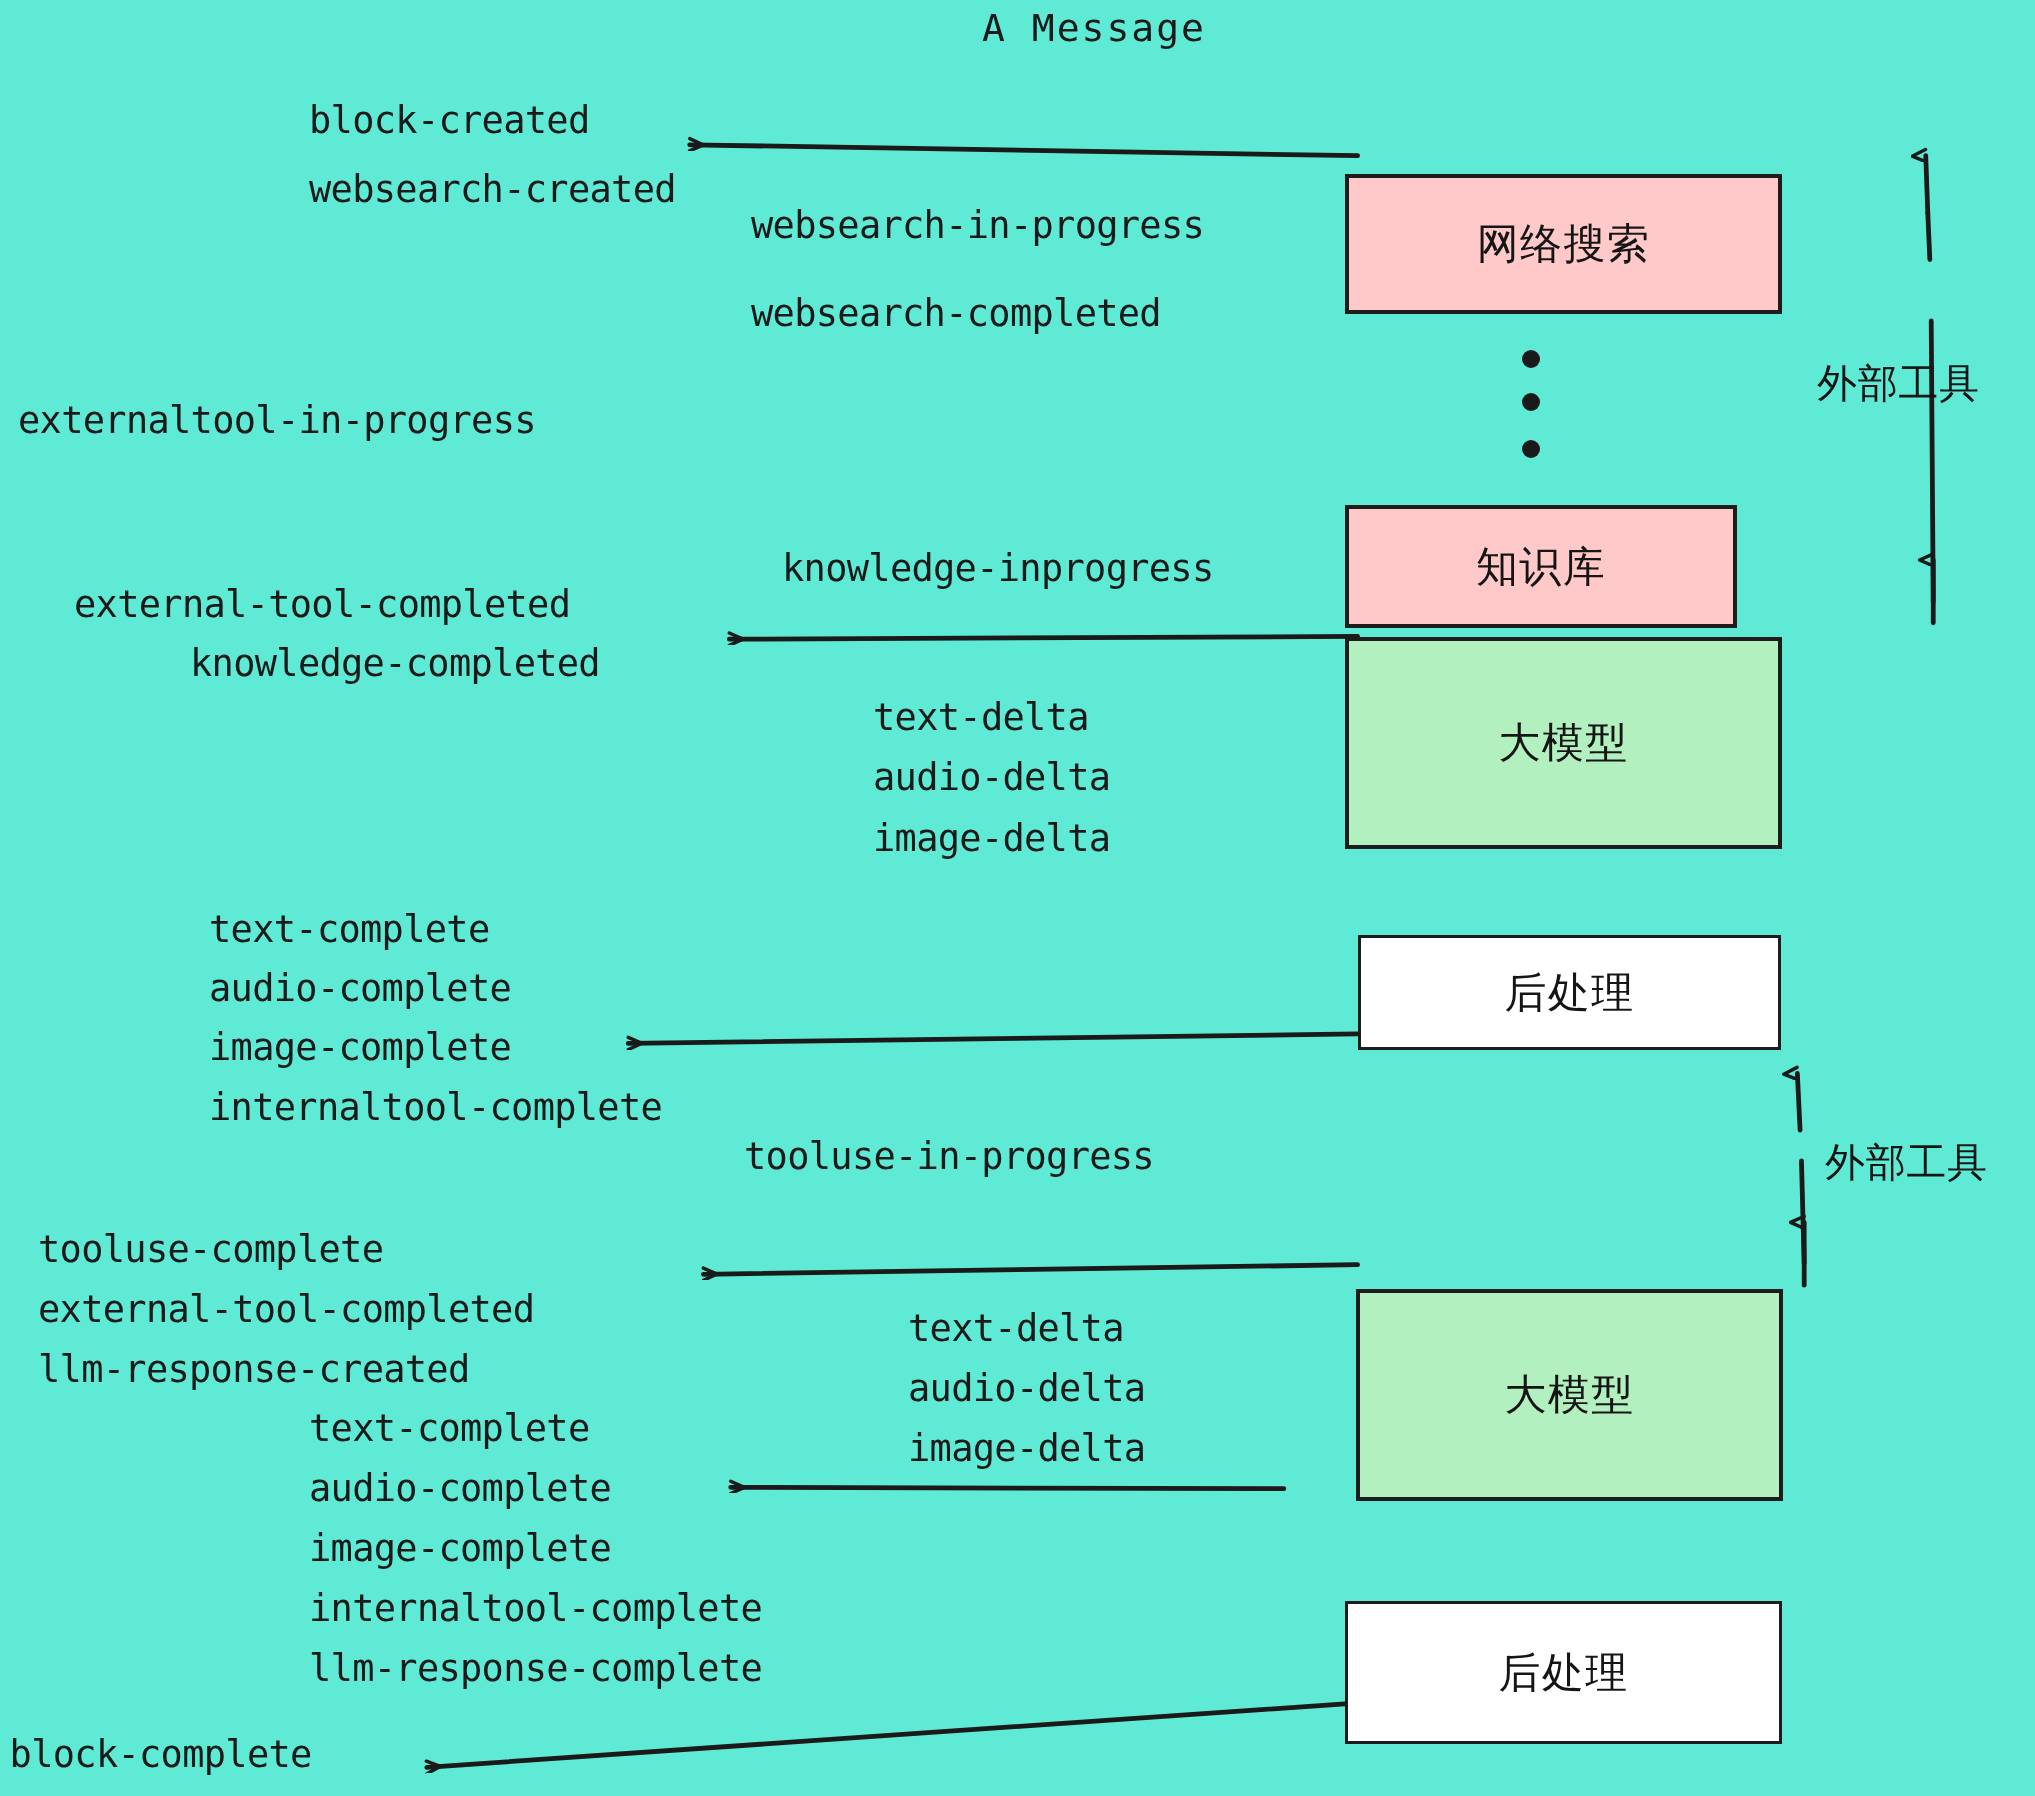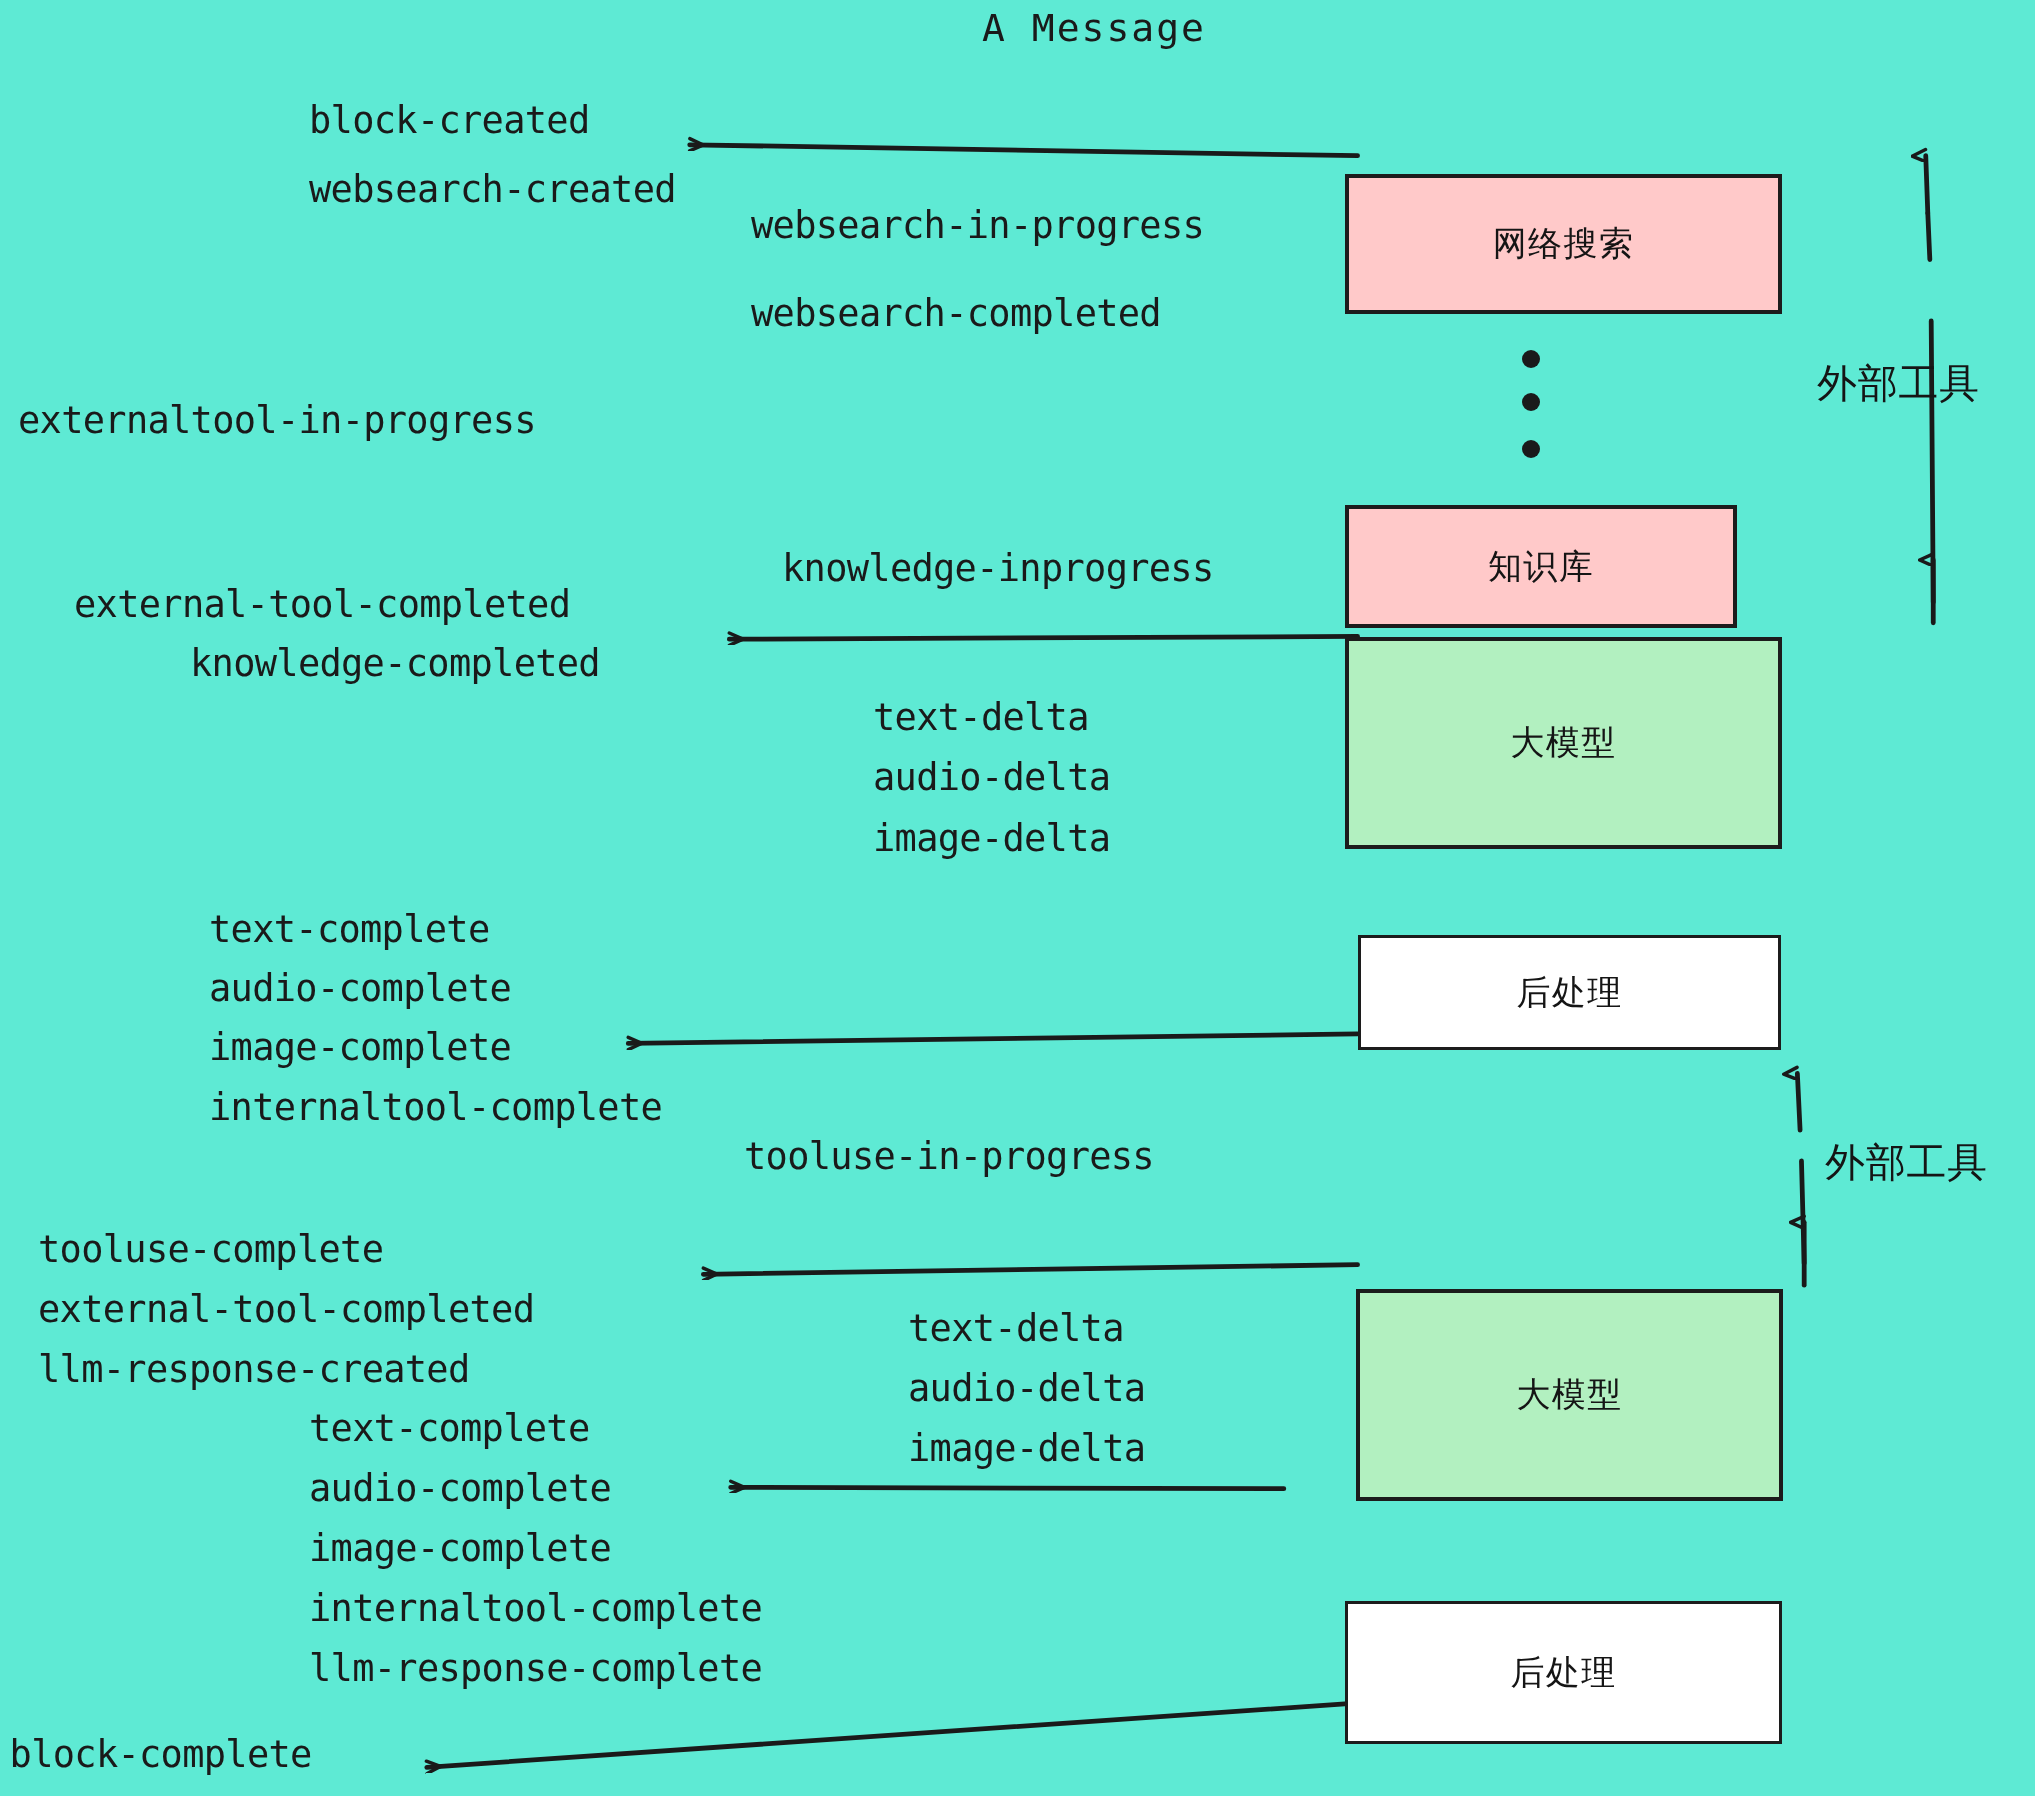--- a/index.html
+++ b/index.html
@@ -29,21 +29,21 @@
     white-space:nowrap;
   }
   .node{
     position:absolute;
     border:4.1px solid #1c1c1c;
     box-sizing:border-box;
     display:flex;
     align-items:center;
     justify-content:center;
     font-family:Liberation Sans, sans-serif;
-    font-size:34px;
+    font-size:42px;
     color:#151515;
     letter-spacing:1.4px;
   }
   .node.thin{border-width:3.4px;margin-top:40px;}
   .node.mcp{
     font-family:"DejaVu Sans Mono","Liberation Mono",monospace;
     font-size:37px;
     letter-spacing:0.7px;
     font-weight:bold;
   }

